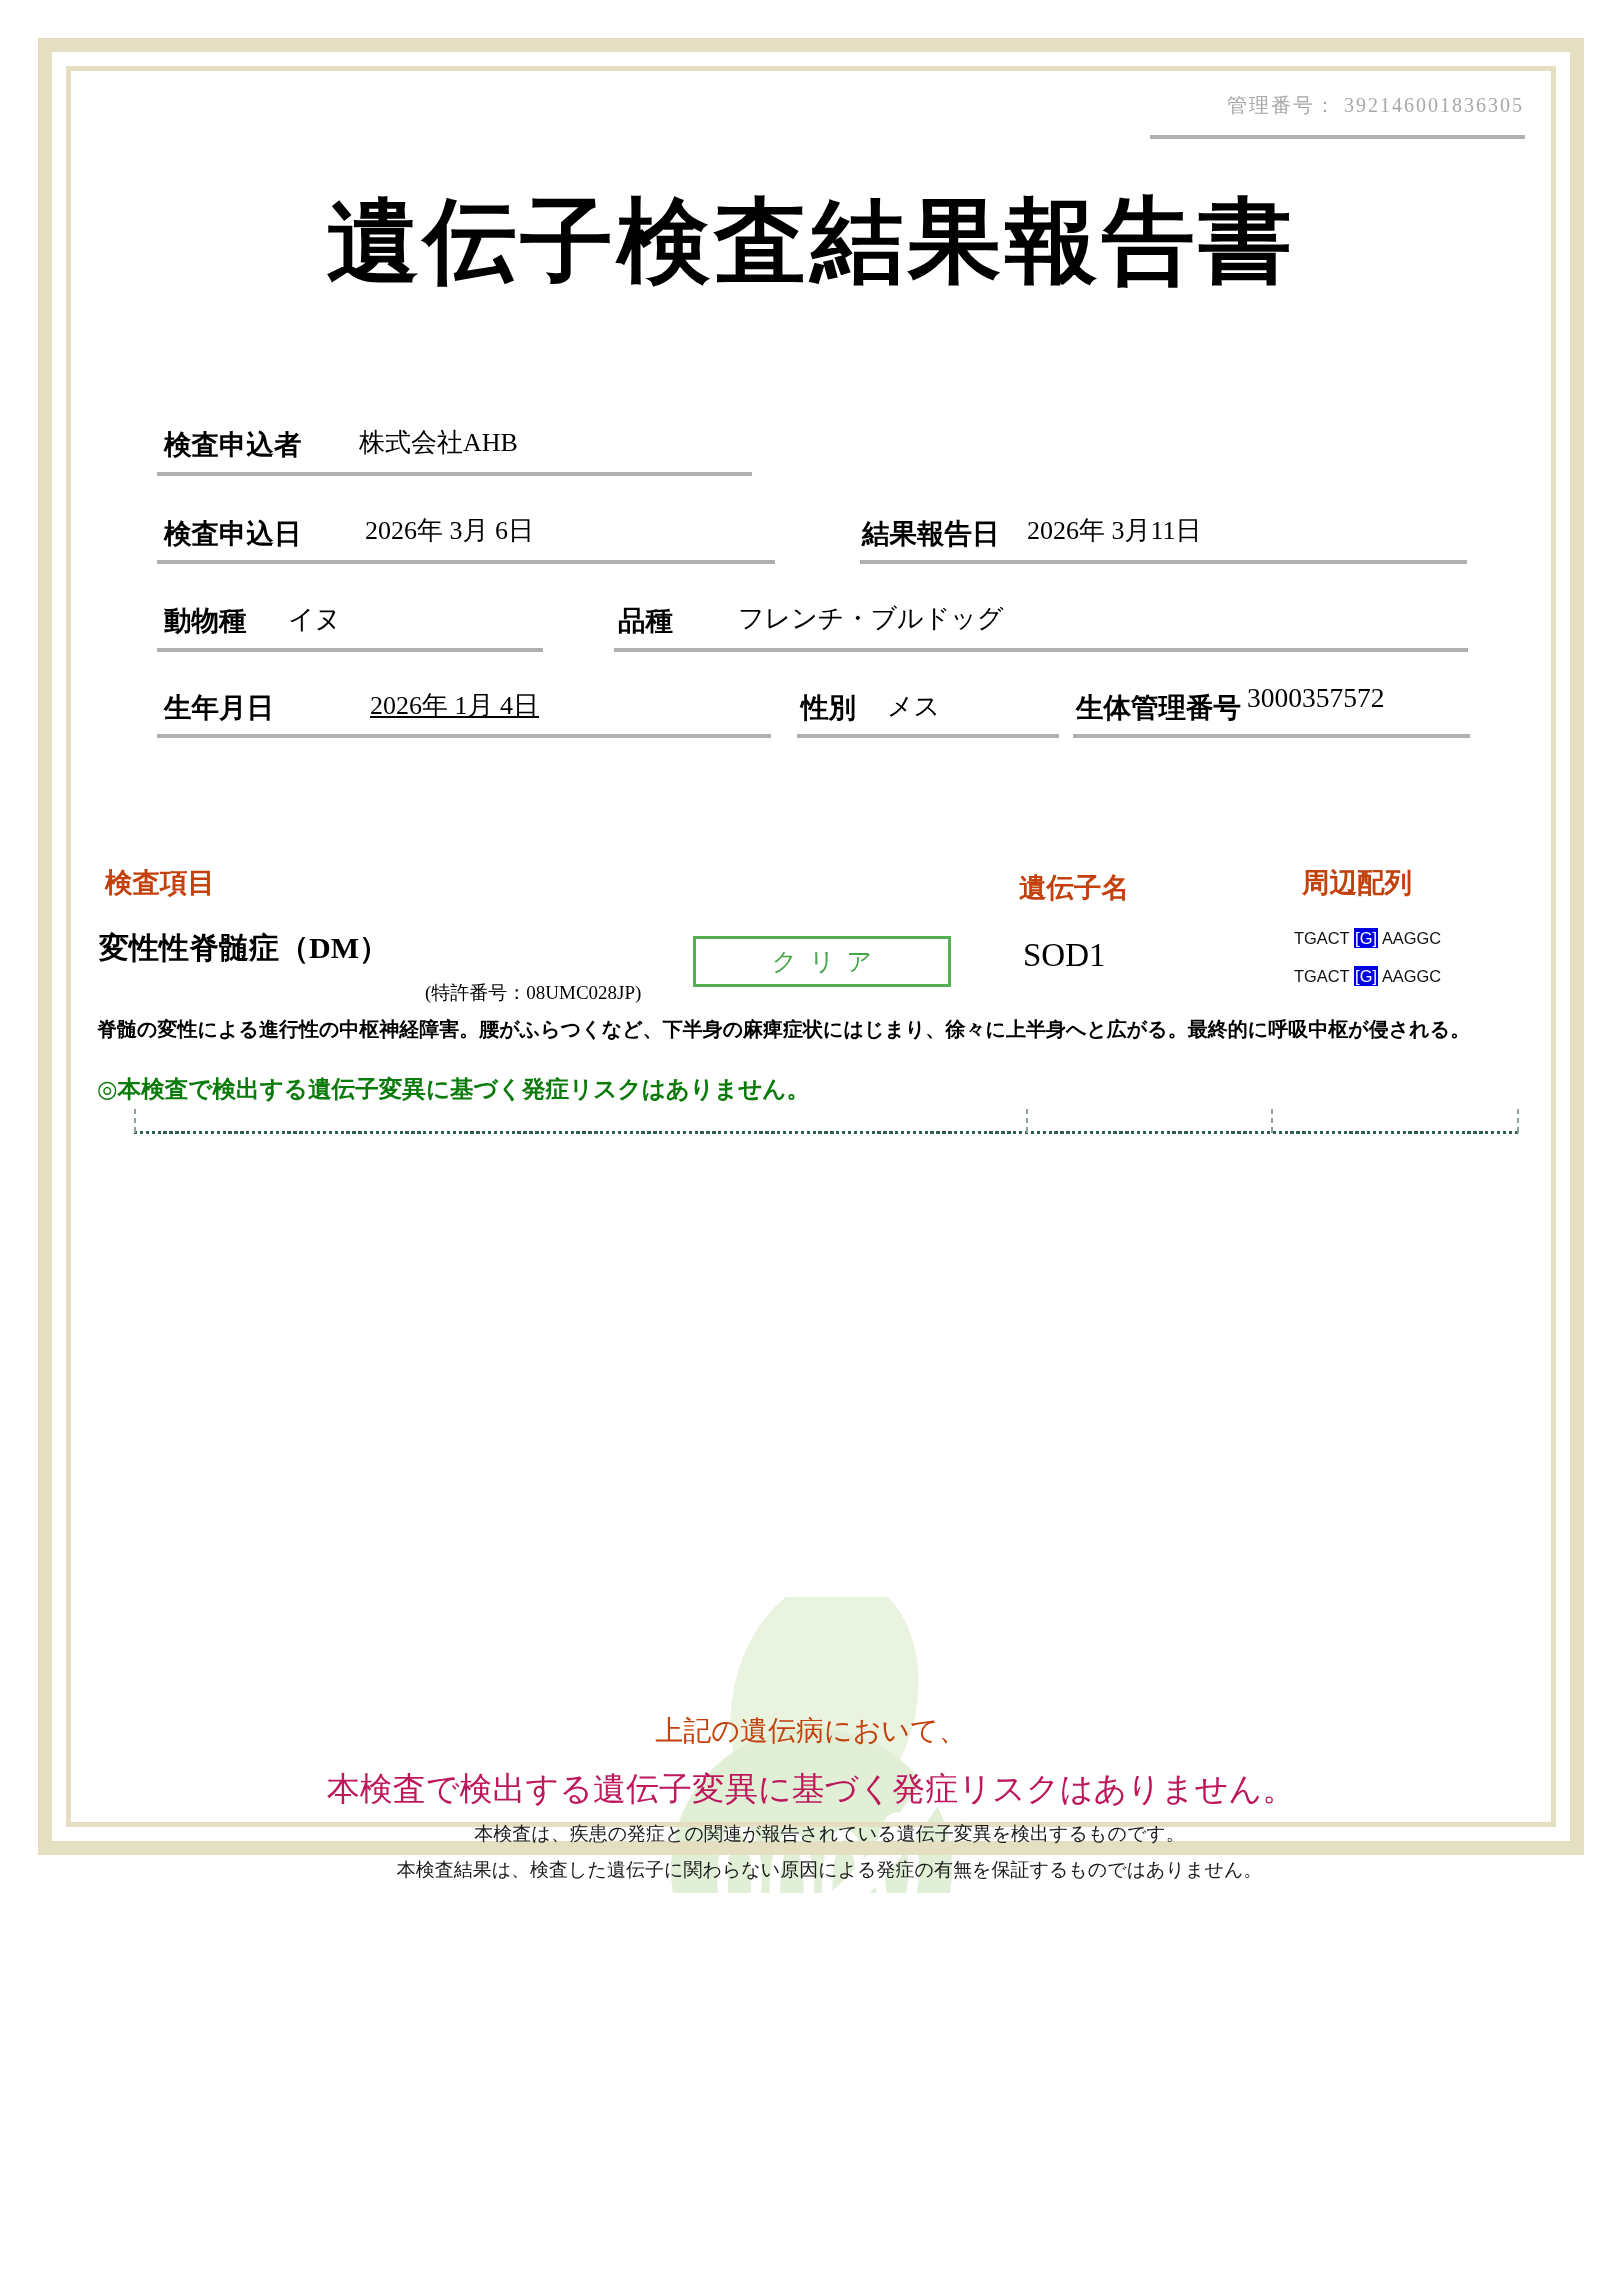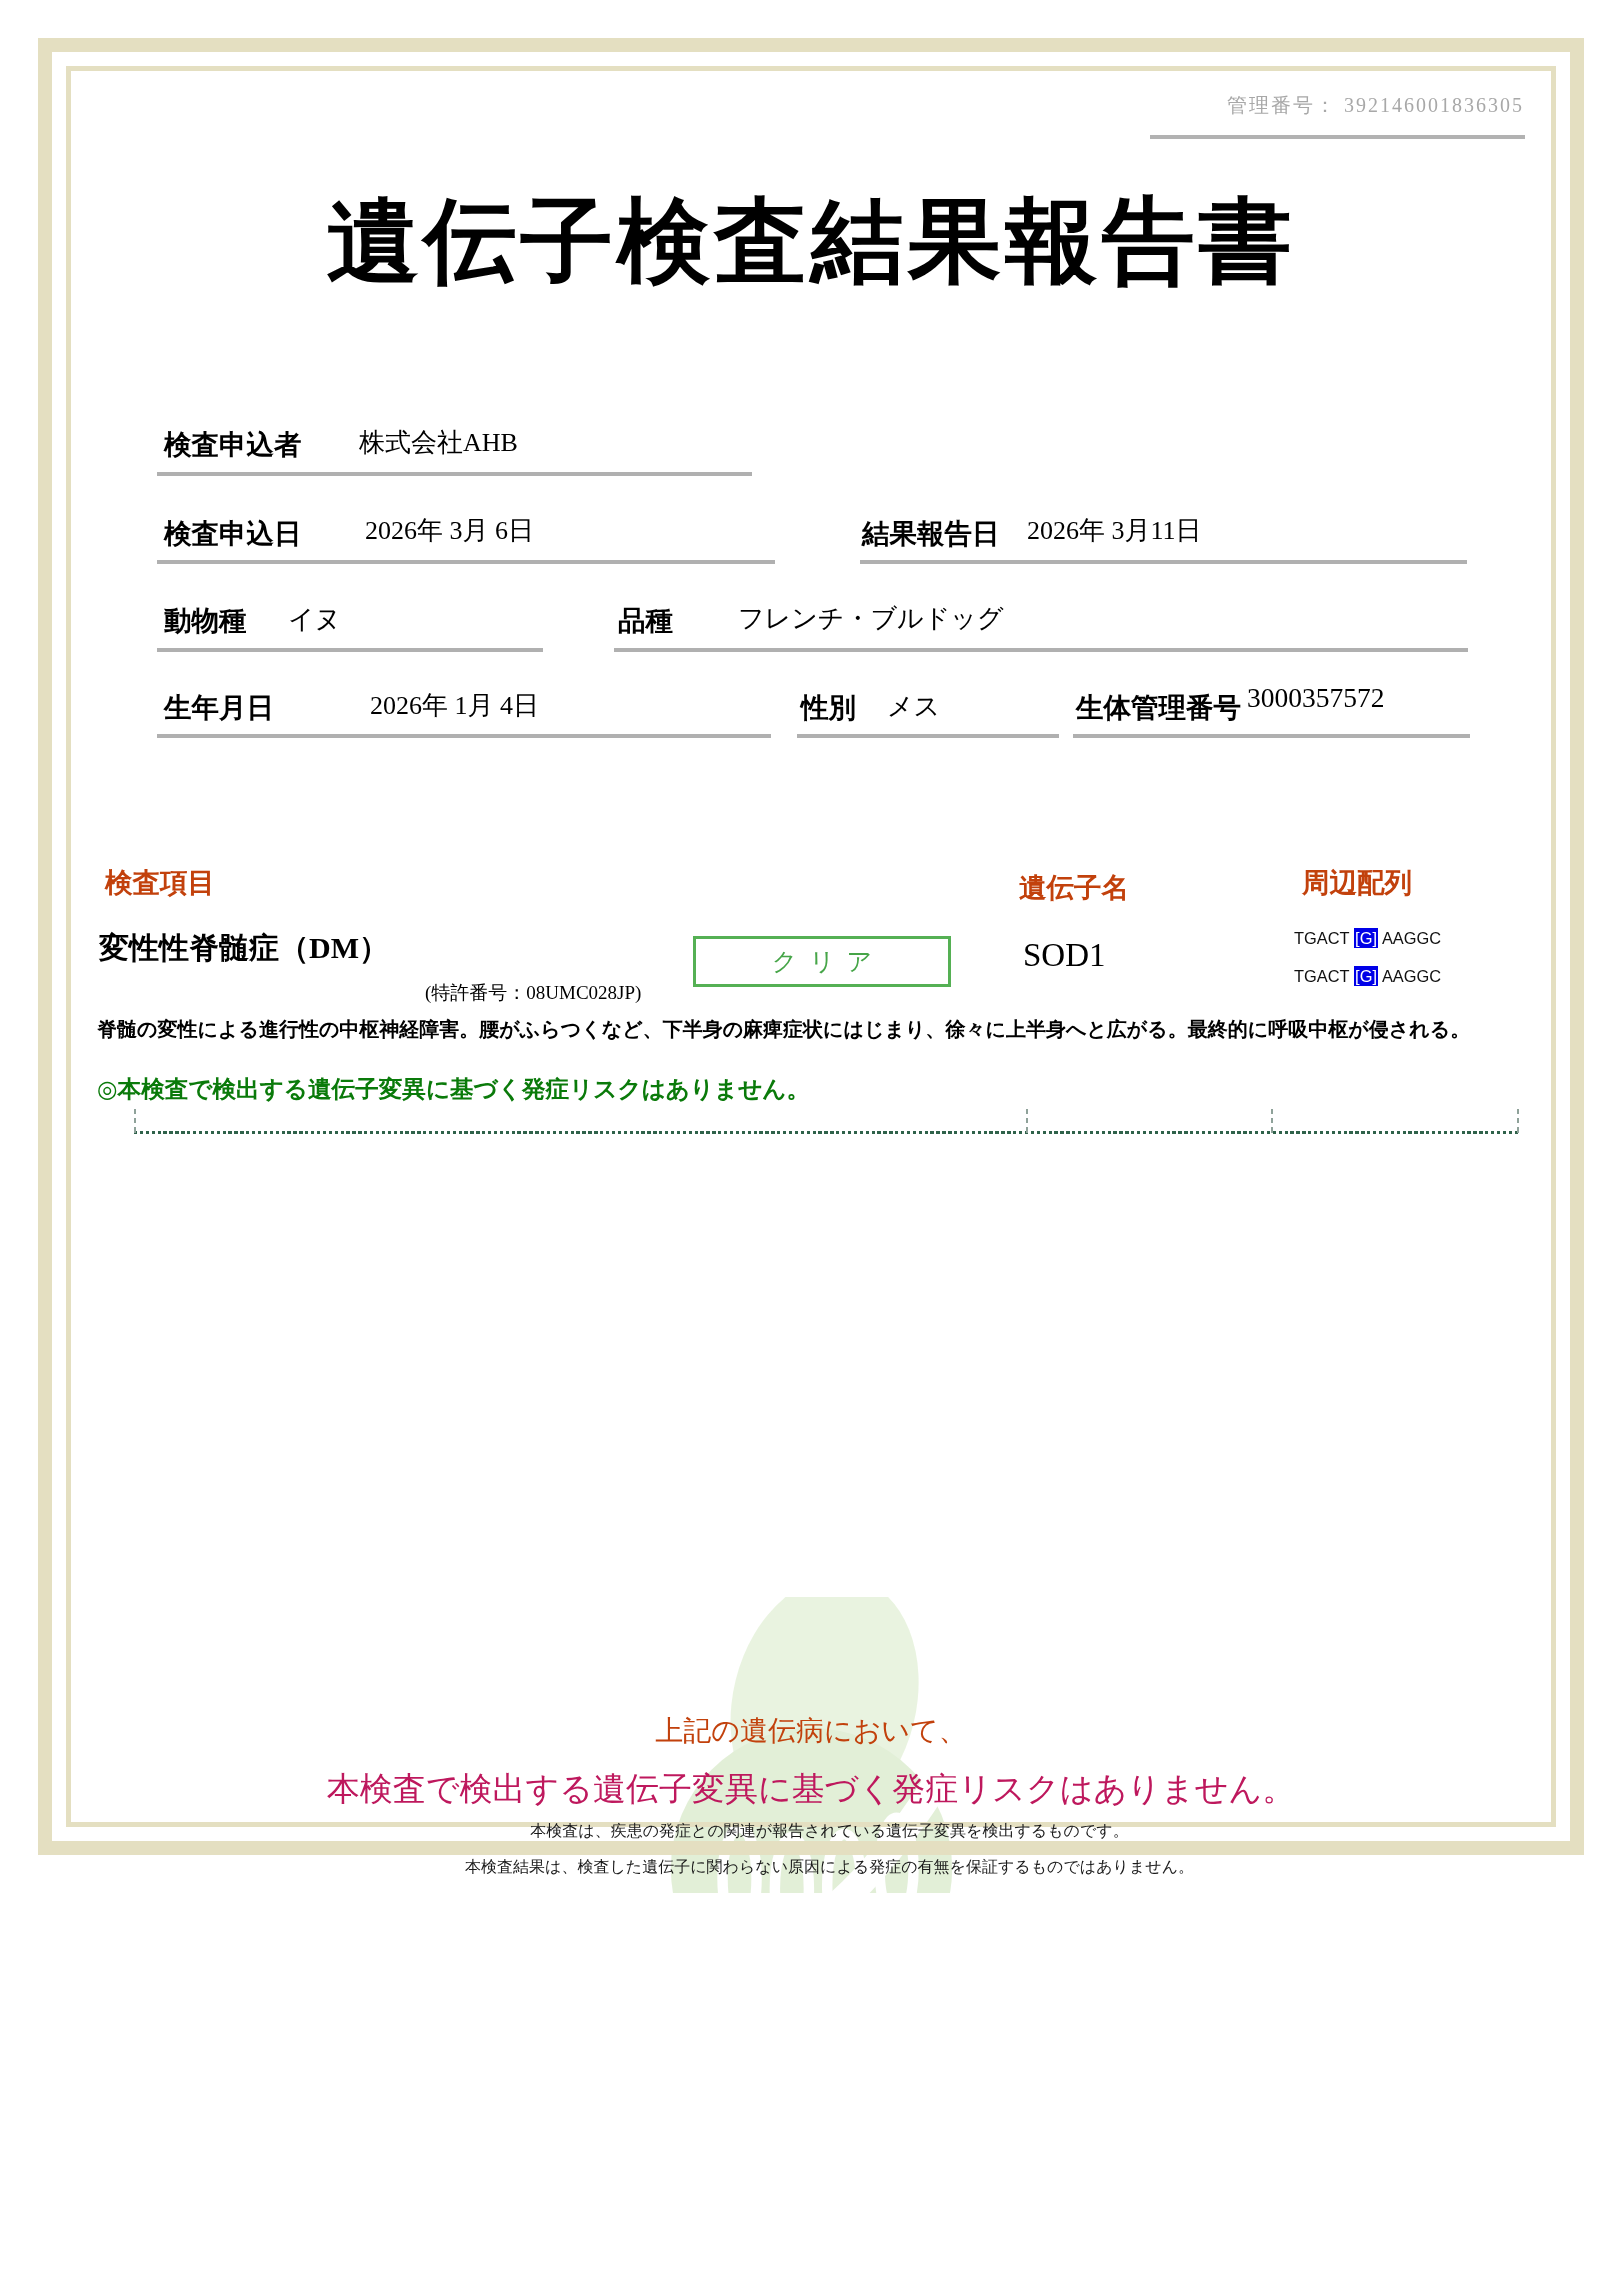--- a/index.html
+++ b/index.html
@@ -36,21 +36,21 @@
         text-align:justify;}
   .risk{left:97px;top:1073px;font-size:23.6px;font-weight:bold;color:#0a7a0a;white-space:nowrap;}
   .dotline{left:134px;top:1131px;width:1385px;height:3.3px;
            background:repeating-linear-gradient(90deg,#2f624a 0 3.3px,transparent 3.3px 5.9px);}
   .vdash{width:2px;height:23.6px;top:1109px;
          background:repeating-linear-gradient(180deg,#8fa29a 0 5.2px,transparent 5.2px 9.2px);}
   
   .gothic{font-family:"Liberation Sans","DejaVu Sans",sans-serif;}
   .stmt1{left:0;right:0;top:1712px;text-align:center;font-size:28px;color:#c2410c;}
   .stmt2{left:0;right:0;top:1751px;text-align:center;font-size:33px;color:#be185d;margin-top:16px;}
-  .note{left:15px;right:0;text-align:center;font-size:16px;color:#1a1a1a;margin-left:22px;}
+  .note{left:15px;right:0;text-align:center;font-size:19px;color:#1a1a1a;margin-left:22px;}
   .watermark{left:576px;top:1597px;opacity:0.55;z-index:0;}
   
   .wordmark{left:198px;top:2159px;font-family:"Liberation Sans","DejaVu Sans",sans-serif;
             font-size:47px;font-weight:300;letter-spacing:1.3px;white-space:nowrap;margin-top:34px;}
   .wm-dark{color:#3d3d3d;}
   .wm-green{color:#5fae3e;}
   .company{left:1170px;top:2106px;font-size:29px;font-weight:bold;white-space:nowrap;}
   .seal{left:1427px;top:2060px;width:99px;height:119px;border:5.9px solid rgba(196,59,32,0.9);
         border-radius:10.5px;box-sizing:border-box;background:rgba(255,255,255,0.75);
         display:flex;justify-content:center;z-index:3;}
@@ -97,21 +97,21 @@
   <div class="abs uline layer" style="left:860px;top:560px;width:607px;"></div>
 
   <div class="abs lbl layer" style="left:164px;top:603px;">動物種</div>
   <div class="abs val layer" style="left:288px;top:602px;">イヌ</div>
   <div class="abs uline layer" style="left:157px;top:648px;width:386px;"></div>
   <div class="abs lbl layer" style="left:618px;top:603px;">品種</div>
   <div class="abs val layer" style="left:738px;top:601px;">フレンチ・ブルドッグ</div>
   <div class="abs uline layer" style="left:614px;top:648px;width:854px;"></div>
 
   <div class="abs lbl layer" style="left:164px;top:690px;">生年月日</div>
-  <div class="abs val layer" style="left:370px;top:688px;">2026年 1月 4日</div>
+  <div class="abs val layer" style="left:370px;top:688px;text-decoration:underline;">2026年 1月 4日</div>
   <div class="abs uline layer" style="left:157px;top:734px;width:614px;"></div>
   <div class="abs lbl layer" style="left:801px;top:690px;">性別</div>
   <div class="abs val layer" style="left:887px;top:689px;">メス</div>
   <div class="abs uline layer" style="left:797px;top:734px;width:262px;"></div>
   <div class="abs lbl layer" style="left:1076px;top:690px;">生体管理番号</div>
   <div class="abs val layer" style="left:1247px;top:682px;font-size:27.5px;">3000357572</div>
   <div class="abs uline layer" style="left:1073px;top:734px;width:397px;"></div>
 
   <div class="abs ghead layer" style="left:105px;top:865px;">検査項目</div>
   <div class="abs ghead layer" style="left:1019px;top:870px;">遺伝子名</div>

